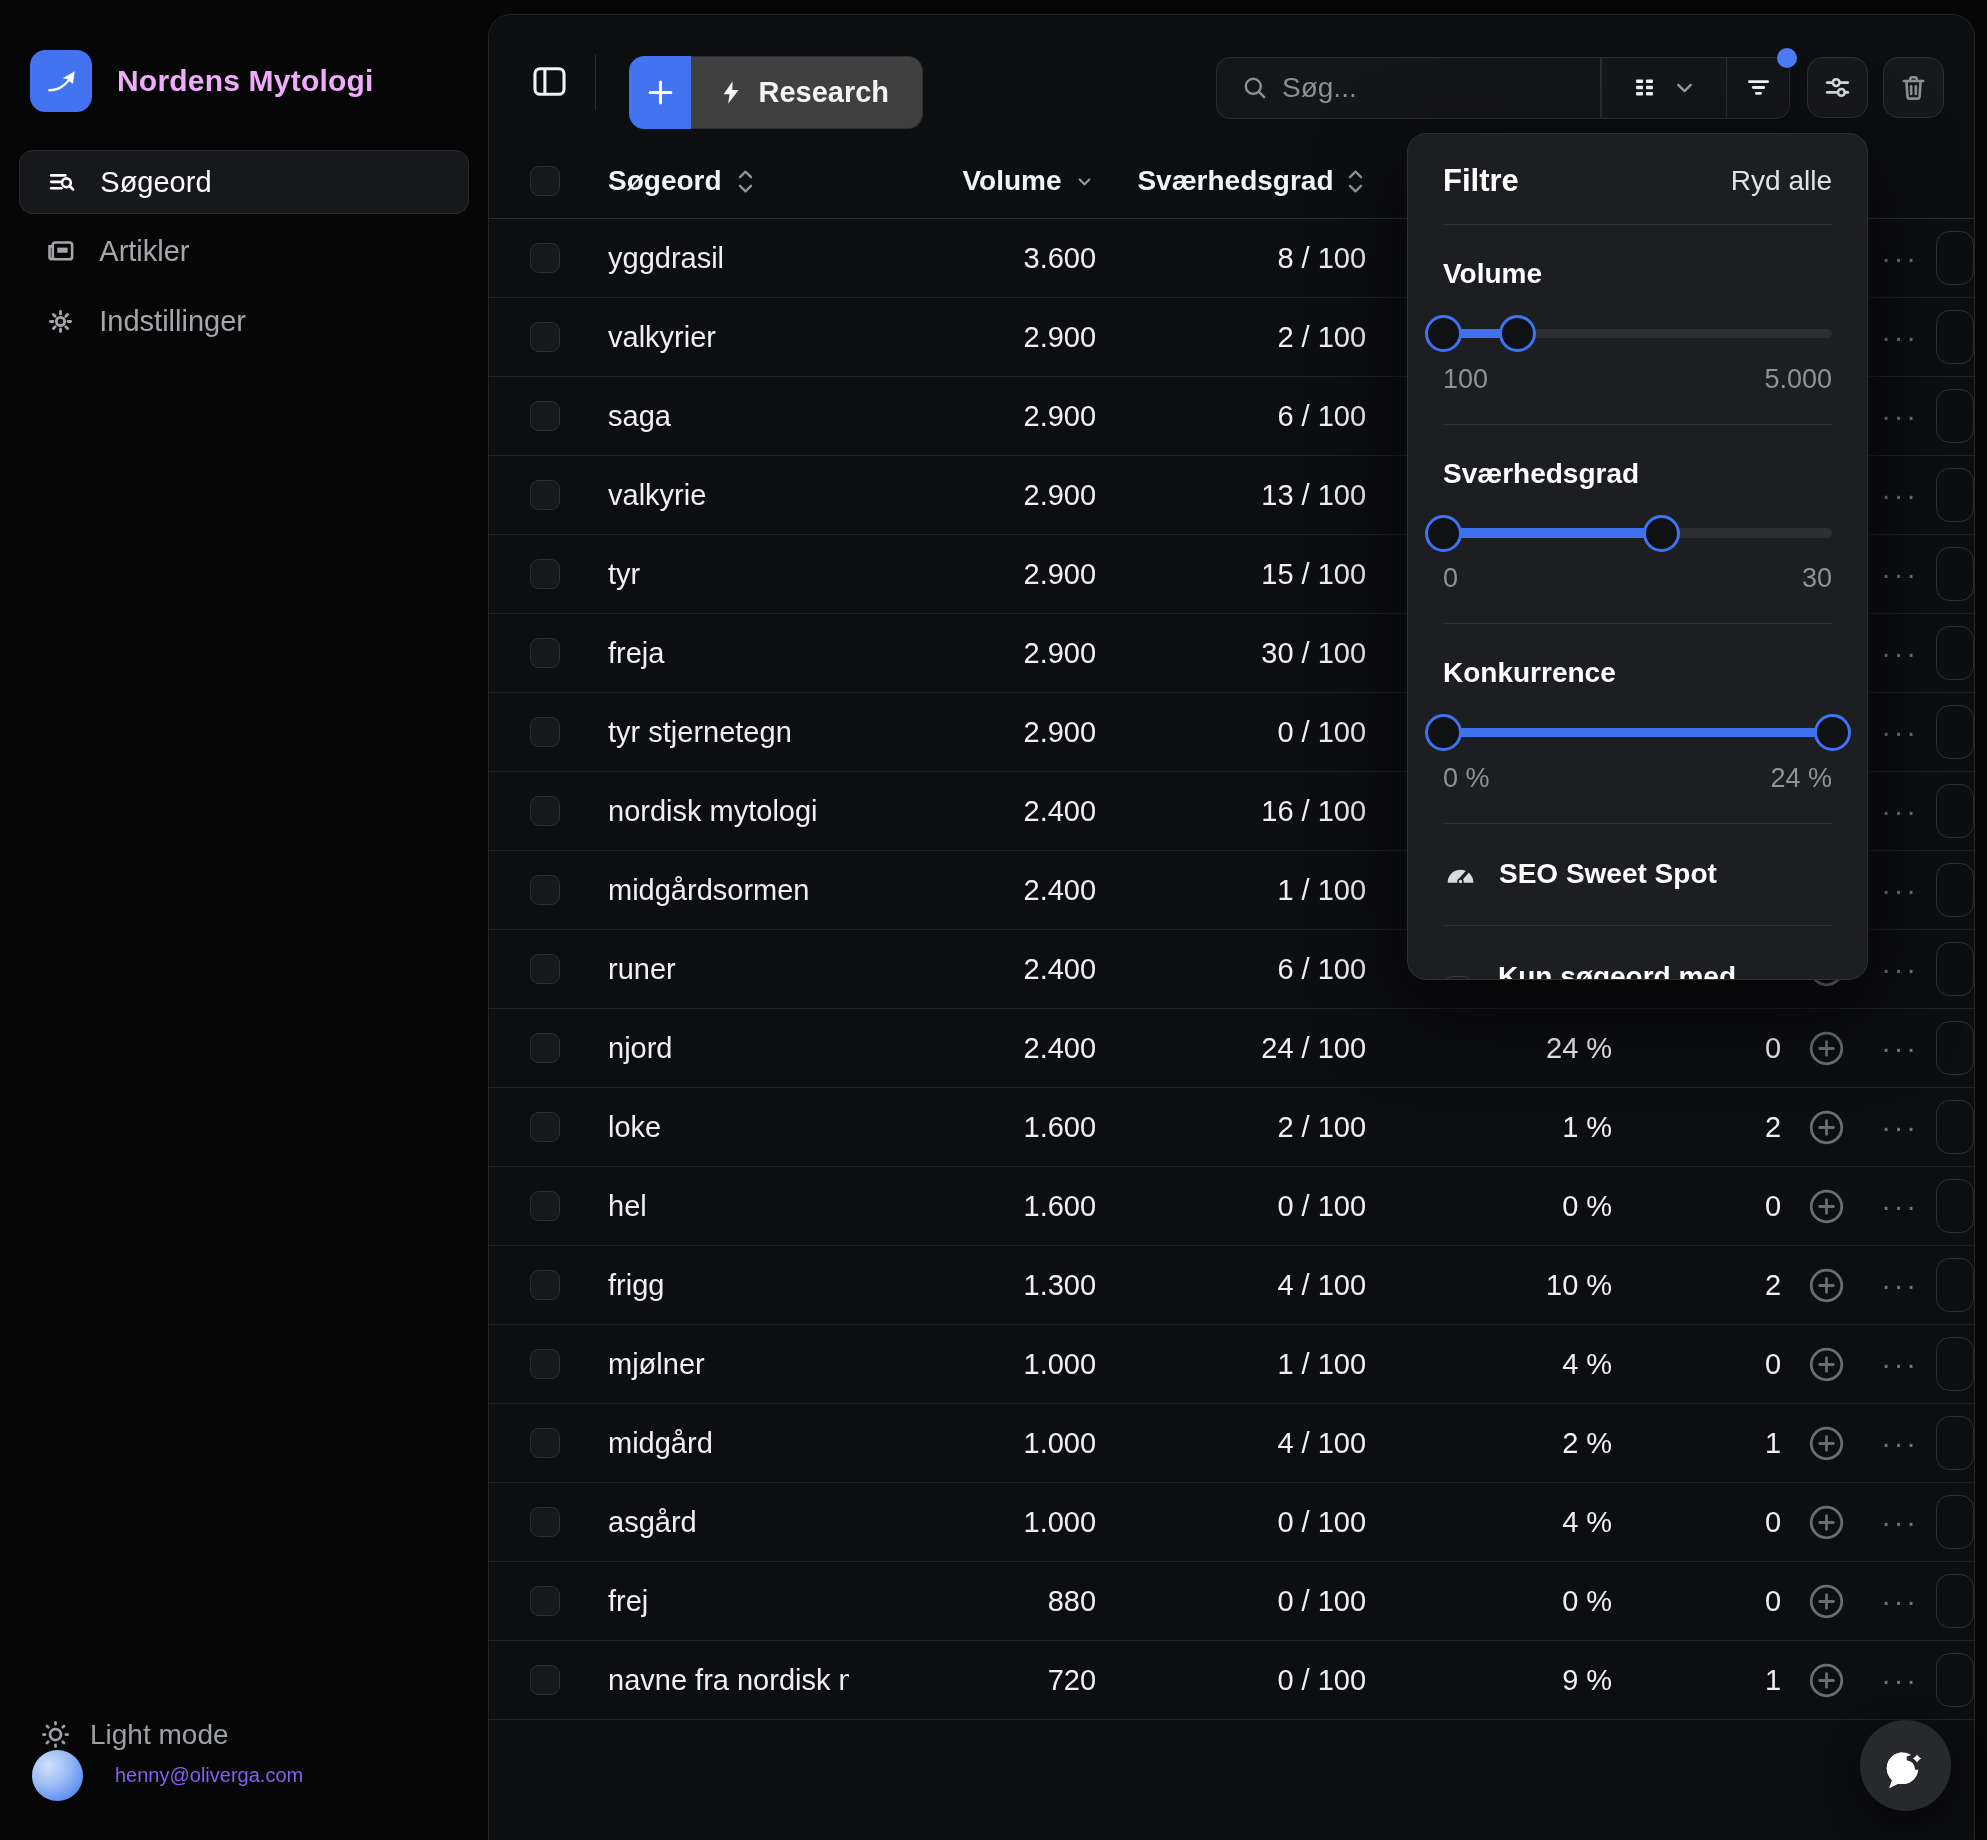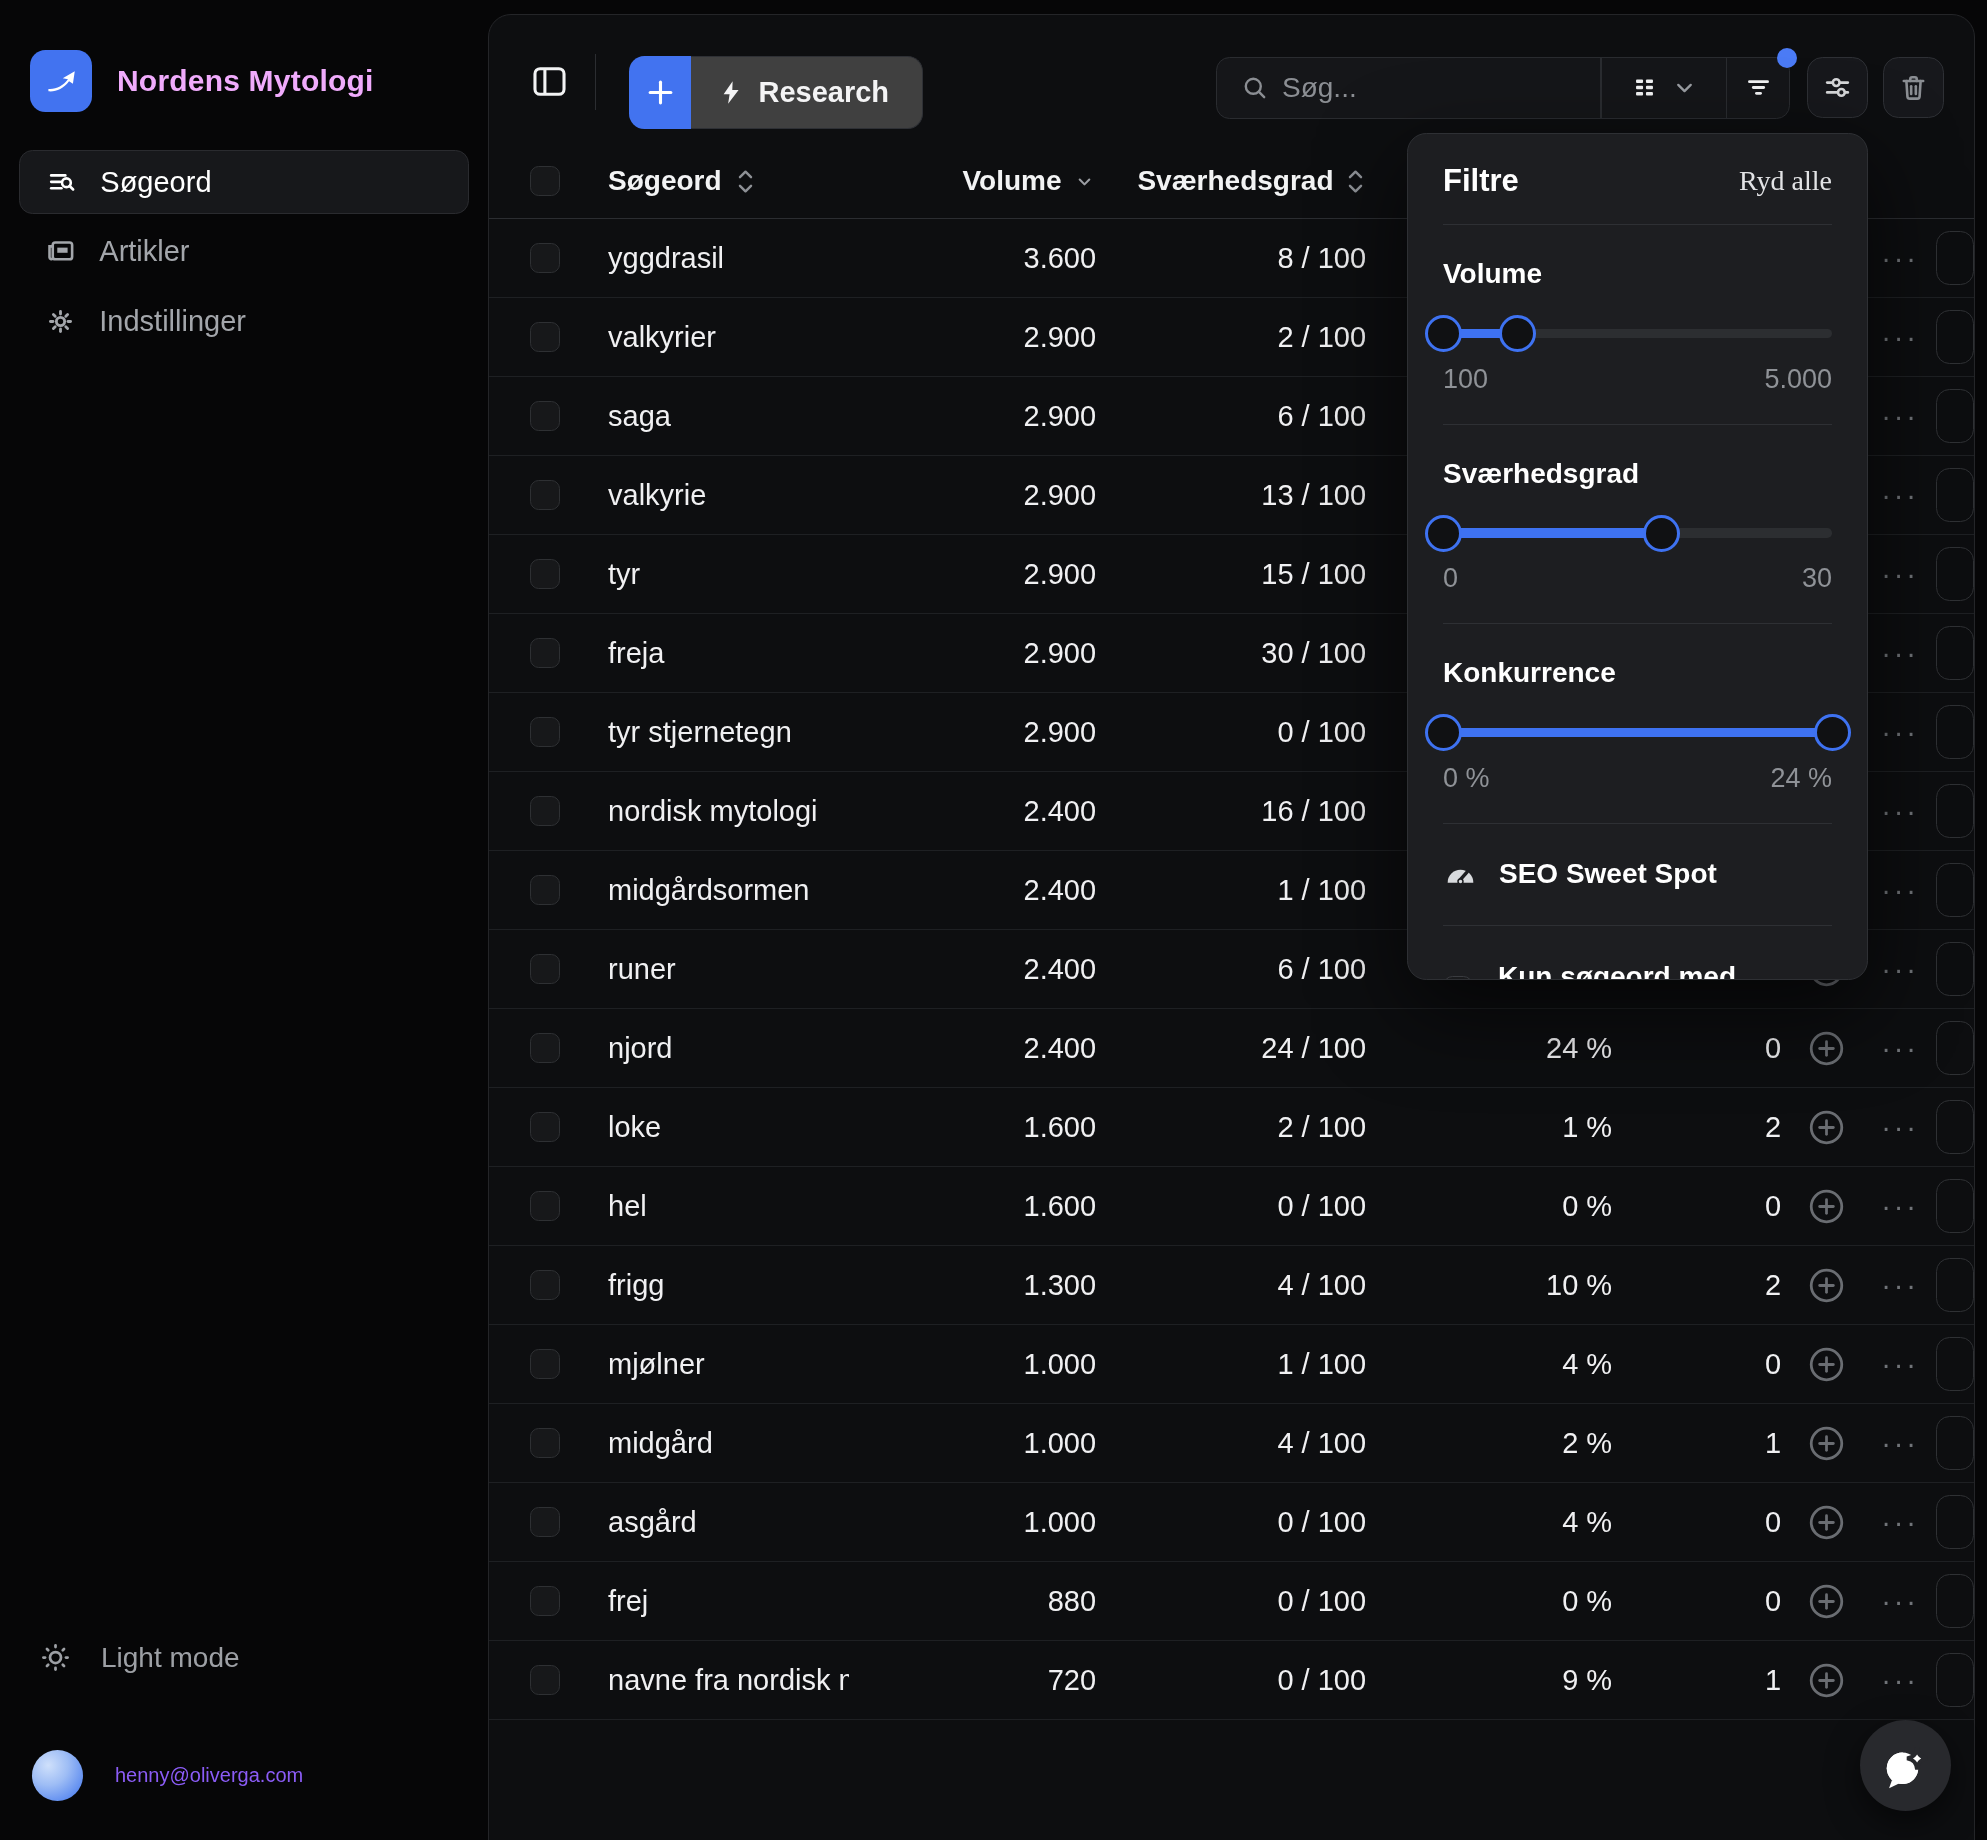--- a/index.html
+++ b/index.html
@@ -14,21 +14,21 @@
 
   
   .sidebar { position:absolute; left:0; top:0; width:488px; height:1840px; }
   .brand { position:absolute; left:30px; top:50px; display:flex; align-items:center; gap:25px; }
   .logo { width:62px; height:62px; border-radius:15.4px; background:#4273f0; display:flex; align-items:center; justify-content:center; }
   .brand-name { font-size:30px; font-weight:700; color:#f0abfc; letter-spacing:0.2px; }
   .nav { position:absolute; left:19.3px; right:19.3px; top:150px; }
   .nav-item { display:flex; align-items:center; gap:23px; height:64px; padding-left:26px; border-radius:13.5px; font-size:29px; color:#a3a6ab; margin-bottom:5.8px; }
   .nav-item.active { background:#17181b; border:1px solid #2a2b2f; color:#fff; font-weight:500; }
   .nav-item .ic { width:31px; height:31px; flex:0 0 auto; }
-  .lightmode { position:absolute; left:39px; top:1641px; display:flex; align-items:center; gap:29px; font-size:28px; color:#9da0a5; }
+  .lightmode { position:absolute; left:39px; top:1718px; display:flex; align-items:center; gap:18px; font-size:28px; color:#9da0a5; }
   .userrow { position:absolute; left:32px; top:1750px; display:flex; align-items:center; gap:32px; }
   .avatar { width:51px; height:51px; border-radius:50%; background:radial-gradient(circle at 32% 30%, #cfe0fb 0%, #9ebdf5 40%, #5b8af0 80%, #4273ec 100%); }
   .useremail { font-size:20px; color:#8b5cf6; }
 
   
   .panel {
     position:absolute; left:488px; top:13.5px; width:1487px; height:1883px;
     background:#0d0e10; border:1.4px solid #242528; border-radius:23px 23px 0 0;
   }
   .toolbar { position:relative; height:116px; }
@@ -67,21 +67,21 @@
 
   
   .popover {
     position:absolute; left:1407px; top:133px; width:461px; height:847px;
     background:#1d1e21; border:1px solid #2e3034; border-radius:19.3px;
     box-shadow:0 29px 87px rgba(0,0,0,.65);
     padding:0 35px; z-index:20; overflow:hidden;
   }
   .pop-header { display:flex; align-items:center; justify-content:space-between; padding:29px 0 25px 0; border-bottom:1px solid #2e3034; }
   .pop-title { font-size:31px; font-weight:700; color:#fff; }
-  .pop-clear { font-size:28px; color:#e2e3e5;font-family:Liberation Serif, serif; }
+  .pop-clear { font-size:28px; color:#e2e3e5; }
   .f-section { padding:33px 0 29px 0; border-bottom:1px solid #2e3034; }
   .f-label { font-size:28px; font-weight:600; color:#fff; }
   .f-slider { position:relative; height:37px; margin-top:25px; }
   .f-track { position:absolute; left:0; right:0; top:13.5px; height:9.7px; border-radius:4.8px; background:#2c2e31; }
   .f-fill { position:absolute; top:13.5px; height:9.7px; background:#3e72f1; }
   .f-handle { position:absolute; top:0; width:37px; height:37px; border-radius:50%; background:#101113; border:3.9px solid #3e72f1; margin-left:-18.3px; }
   .f-minmax { display:flex; justify-content:space-between; margin-top:11.6px; font-size:27px; color:#8f9297; }
   .sweet-row { display:flex; align-items:center; gap:21px; padding:33px 0; border-bottom:1px solid #2e3034; font-size:28px; font-weight:600; color:#fff; }
   .check-row { display:flex; align-items:center; gap:25px; padding:35px 0; font-size:28px; font-weight:600; color:#fff; }
   .cbx2 { width:30px; height:33px; border-radius:9.7px; border:1.9px solid #3a3c40; background:#1a1b1d; flex:0 0 auto; }

